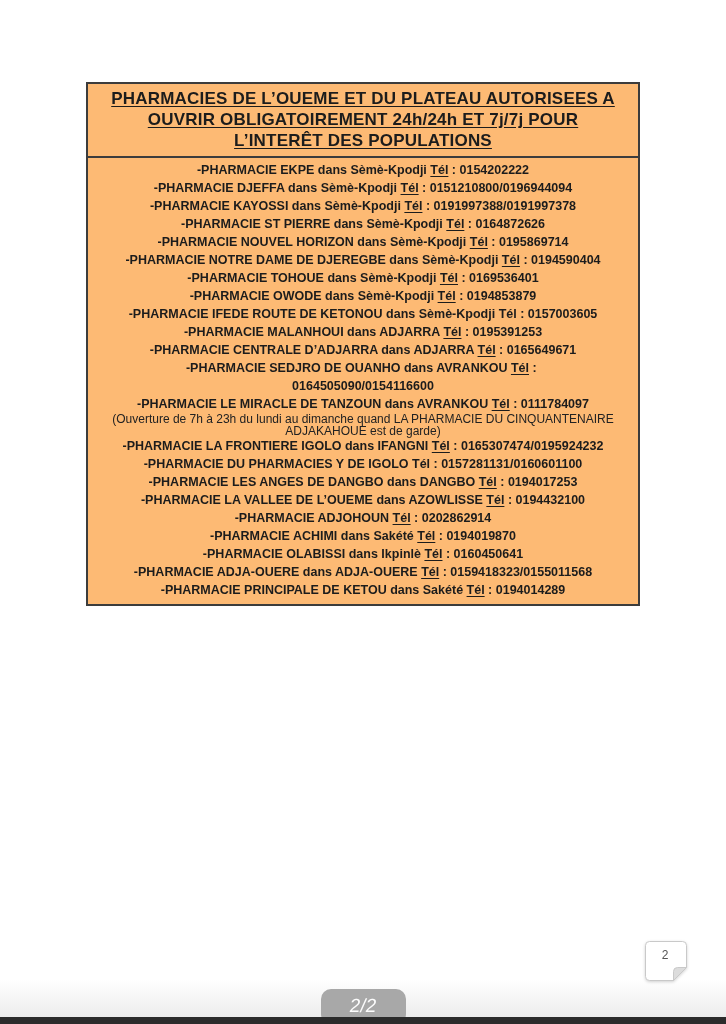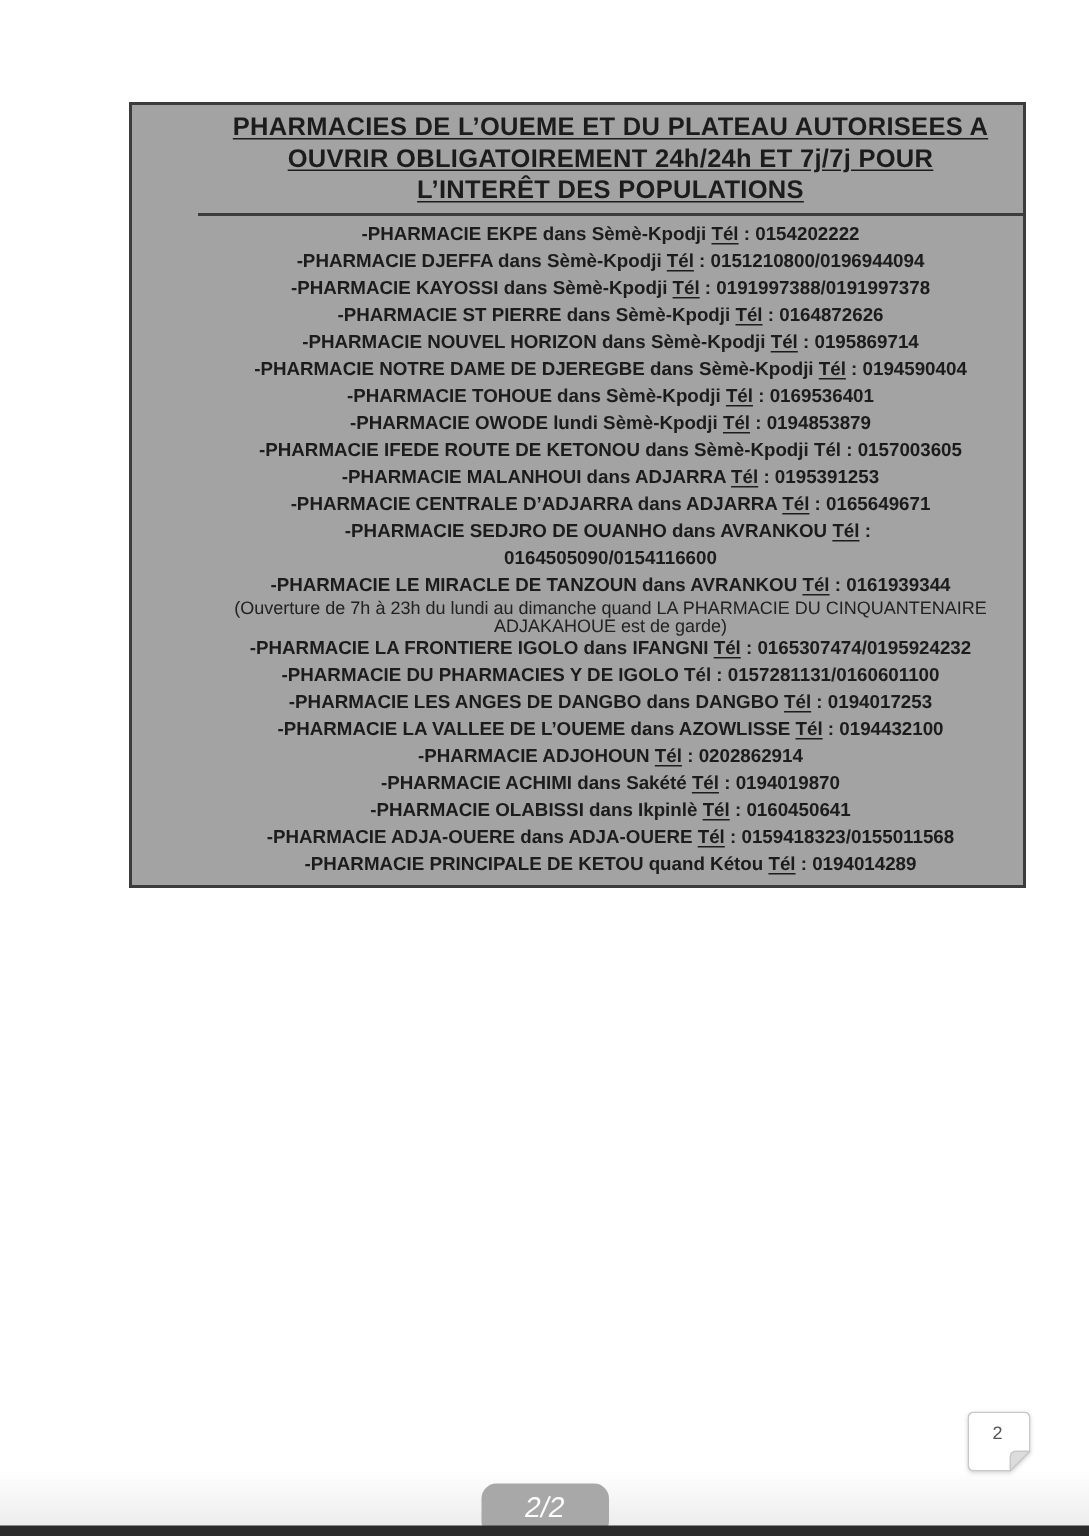--- a/index.html
+++ b/index.html
@@ -7,26 +7,25 @@
     width: 726px; height: 1024px;
     position: relative; overflow: hidden;
     background: #ffffff;
     font-family: "Liberation Sans", sans-serif;
   }
   .viewer { position: absolute; inset: 0; }
 
   
   .doc-table {
     position: absolute;
-    left: 86px; top: 68px;
+    left: 86px; top: 82px;
     width: 550px;
     border: 2px solid #3c3c3c;
-    background: #a3a3a3;
+    background: #fdba74;
     color: #1c1c1c;
-    padding-left: 44px;
   }
   .doc-title {
     border-bottom: 2px solid #3c3c3c;
     padding: 4px 12px 5px 12px;
     text-align: center;
     font-weight: bold;
     font-size: 17px;
     line-height: 21px;
     letter-spacing: .2px;
   }
@@ -98,35 +97,35 @@
         <div class="tline">L’INTERÊT DES POPULATIONS</div>
       </div>
       <div class="doc-body">
           <div class="row"><span class="nm">-PHARMACIE EKPE dans Sèmè-Kpodji </span><span class="tel u">Tél</span><span class="sep"> : </span><br class="brk"><span class="num">0154202222</span></div>
           <div class="row"><span class="nm">-PHARMACIE DJEFFA dans Sèmè-Kpodji </span><span class="tel u">Tél</span><span class="sep"> : </span><br class="brk"><span class="num">0151210800/0196944094</span></div>
           <div class="row"><span class="nm">-PHARMACIE KAYOSSI dans Sèmè-Kpodji </span><span class="tel u">Tél</span><span class="sep"> : </span><br class="brk"><span class="num">0191997388/0191997378</span></div>
           <div class="row"><span class="nm">-PHARMACIE ST PIERRE dans Sèmè-Kpodji </span><span class="tel u">Tél</span><span class="sep"> : </span><br class="brk"><span class="num">0164872626</span></div>
           <div class="row"><span class="nm">-PHARMACIE NOUVEL HORIZON dans Sèmè-Kpodji </span><span class="tel u">Tél</span><span class="sep"> : </span><br class="brk"><span class="num">0195869714</span></div>
           <div class="row"><span class="nm">-PHARMACIE NOTRE DAME DE DJEREGBE dans Sèmè-Kpodji </span><span class="tel u">Tél</span><span class="sep"> : </span><br class="brk"><span class="num">0194590404</span></div>
           <div class="row"><span class="nm">-PHARMACIE TOHOUE dans Sèmè-Kpodji </span><span class="tel u">Tél</span><span class="sep"> : </span><br class="brk"><span class="num">0169536401</span></div>
-          <div class="row"><span class="nm">-PHARMACIE OWODE lundi Sèmè-Kpodji </span><span class="tel u">Tél</span><span class="sep"> : </span><br class="brk"><span class="num">0194853879</span></div>
+          <div class="row"><span class="nm">-PHARMACIE OWODE dans Sèmè-Kpodji </span><span class="tel u">Tél</span><span class="sep"> : </span><br class="brk"><span class="num">0194853879</span></div>
           <div class="row"><span class="nm">-PHARMACIE IFEDE ROUTE DE KETONOU dans Sèmè-Kpodji </span><span class="tel">Tél</span><span class="sep"> : </span><br class="brk"><span class="num">0157003605</span></div>
           <div class="row"><span class="nm">-PHARMACIE MALANHOUI dans ADJARRA </span><span class="tel u">Tél</span><span class="sep"> : </span><br class="brk"><span class="num">0195391253</span></div>
           <div class="row"><span class="nm">-PHARMACIE CENTRALE D’ADJARRA dans ADJARRA </span><span class="tel u">Tél</span><span class="sep"> : </span><br class="brk"><span class="num">0165649671</span></div>
           <div class="row break"><span class="nm">-PHARMACIE SEDJRO DE OUANHO dans AVRANKOU </span><span class="tel u">Tél</span><span class="sep"> : </span><br class="brk"><span class="num">0164505090/0154116600</span></div>
-          <div class="row"><span class="nm">-PHARMACIE LE MIRACLE DE TANZOUN dans AVRANKOU </span><span class="tel u">Tél</span><span class="sep"> : </span><br class="brk"><span class="num">0161939344</span><div class="note">(Ouverture de 7h à 23h du lundi au dimanche quand LA PHARMACIE DU CINQUANTENAIRE ADJAKAHOUE est de garde)</div></div>
+          <div class="row"><span class="nm">-PHARMACIE LE MIRACLE DE TANZOUN dans AVRANKOU </span><span class="tel u">Tél</span><span class="sep"> : </span><br class="brk"><span class="num">0111784097</span><div class="note">(Ouverture de 7h à 23h du lundi au dimanche quand LA PHARMACIE DU CINQUANTENAIRE ADJAKAHOUE est de garde)</div></div>
           <div class="row"><span class="nm">-PHARMACIE LA FRONTIERE IGOLO dans IFANGNI </span><span class="tel u">Tél</span><span class="sep"> : </span><br class="brk"><span class="num">0165307474/0195924232</span></div>
           <div class="row"><span class="nm">-PHARMACIE DU PHARMACIES Y DE IGOLO </span><span class="tel">Tél</span><span class="sep"> : </span><br class="brk"><span class="num">0157281131/0160601100</span></div>
           <div class="row"><span class="nm">-PHARMACIE LES ANGES DE DANGBO dans DANGBO </span><span class="tel u">Tél</span><span class="sep"> : </span><br class="brk"><span class="num">0194017253</span></div>
           <div class="row"><span class="nm">-PHARMACIE LA VALLEE DE L’OUEME dans AZOWLISSE </span><span class="tel u">Tél</span><span class="sep"> : </span><br class="brk"><span class="num">0194432100</span></div>
           <div class="row"><span class="nm">-PHARMACIE ADJOHOUN </span><span class="tel u">Tél</span><span class="sep"> : </span><br class="brk"><span class="num">0202862914</span></div>
           <div class="row"><span class="nm">-PHARMACIE ACHIMI dans Sakété </span><span class="tel u">Tél</span><span class="sep"> : </span><br class="brk"><span class="num">0194019870</span></div>
           <div class="row"><span class="nm">-PHARMACIE OLABISSI dans Ikpinlè </span><span class="tel u">Tél</span><span class="sep"> : </span><br class="brk"><span class="num">0160450641</span></div>
           <div class="row"><span class="nm">-PHARMACIE ADJA-OUERE dans ADJA-OUERE </span><span class="tel u">Tél</span><span class="sep"> : </span><br class="brk"><span class="num">0159418323/0155011568</span></div>
-          <div class="row"><span class="nm">-PHARMACIE PRINCIPALE DE KETOU quand Kétou </span><span class="tel u">Tél</span><span class="sep"> : </span><br class="brk"><span class="num">0194014289</span></div>
+          <div class="row"><span class="nm">-PHARMACIE PRINCIPALE DE KETOU dans Sakété </span><span class="tel u">Tél</span><span class="sep"> : </span><br class="brk"><span class="num">0194014289</span></div>
         </div>
     </div>
   </div>
 
   <div class="bottom-fade"></div>
 
   <div class="page-pill">
     <span>2/2</span>
   </div>
 

